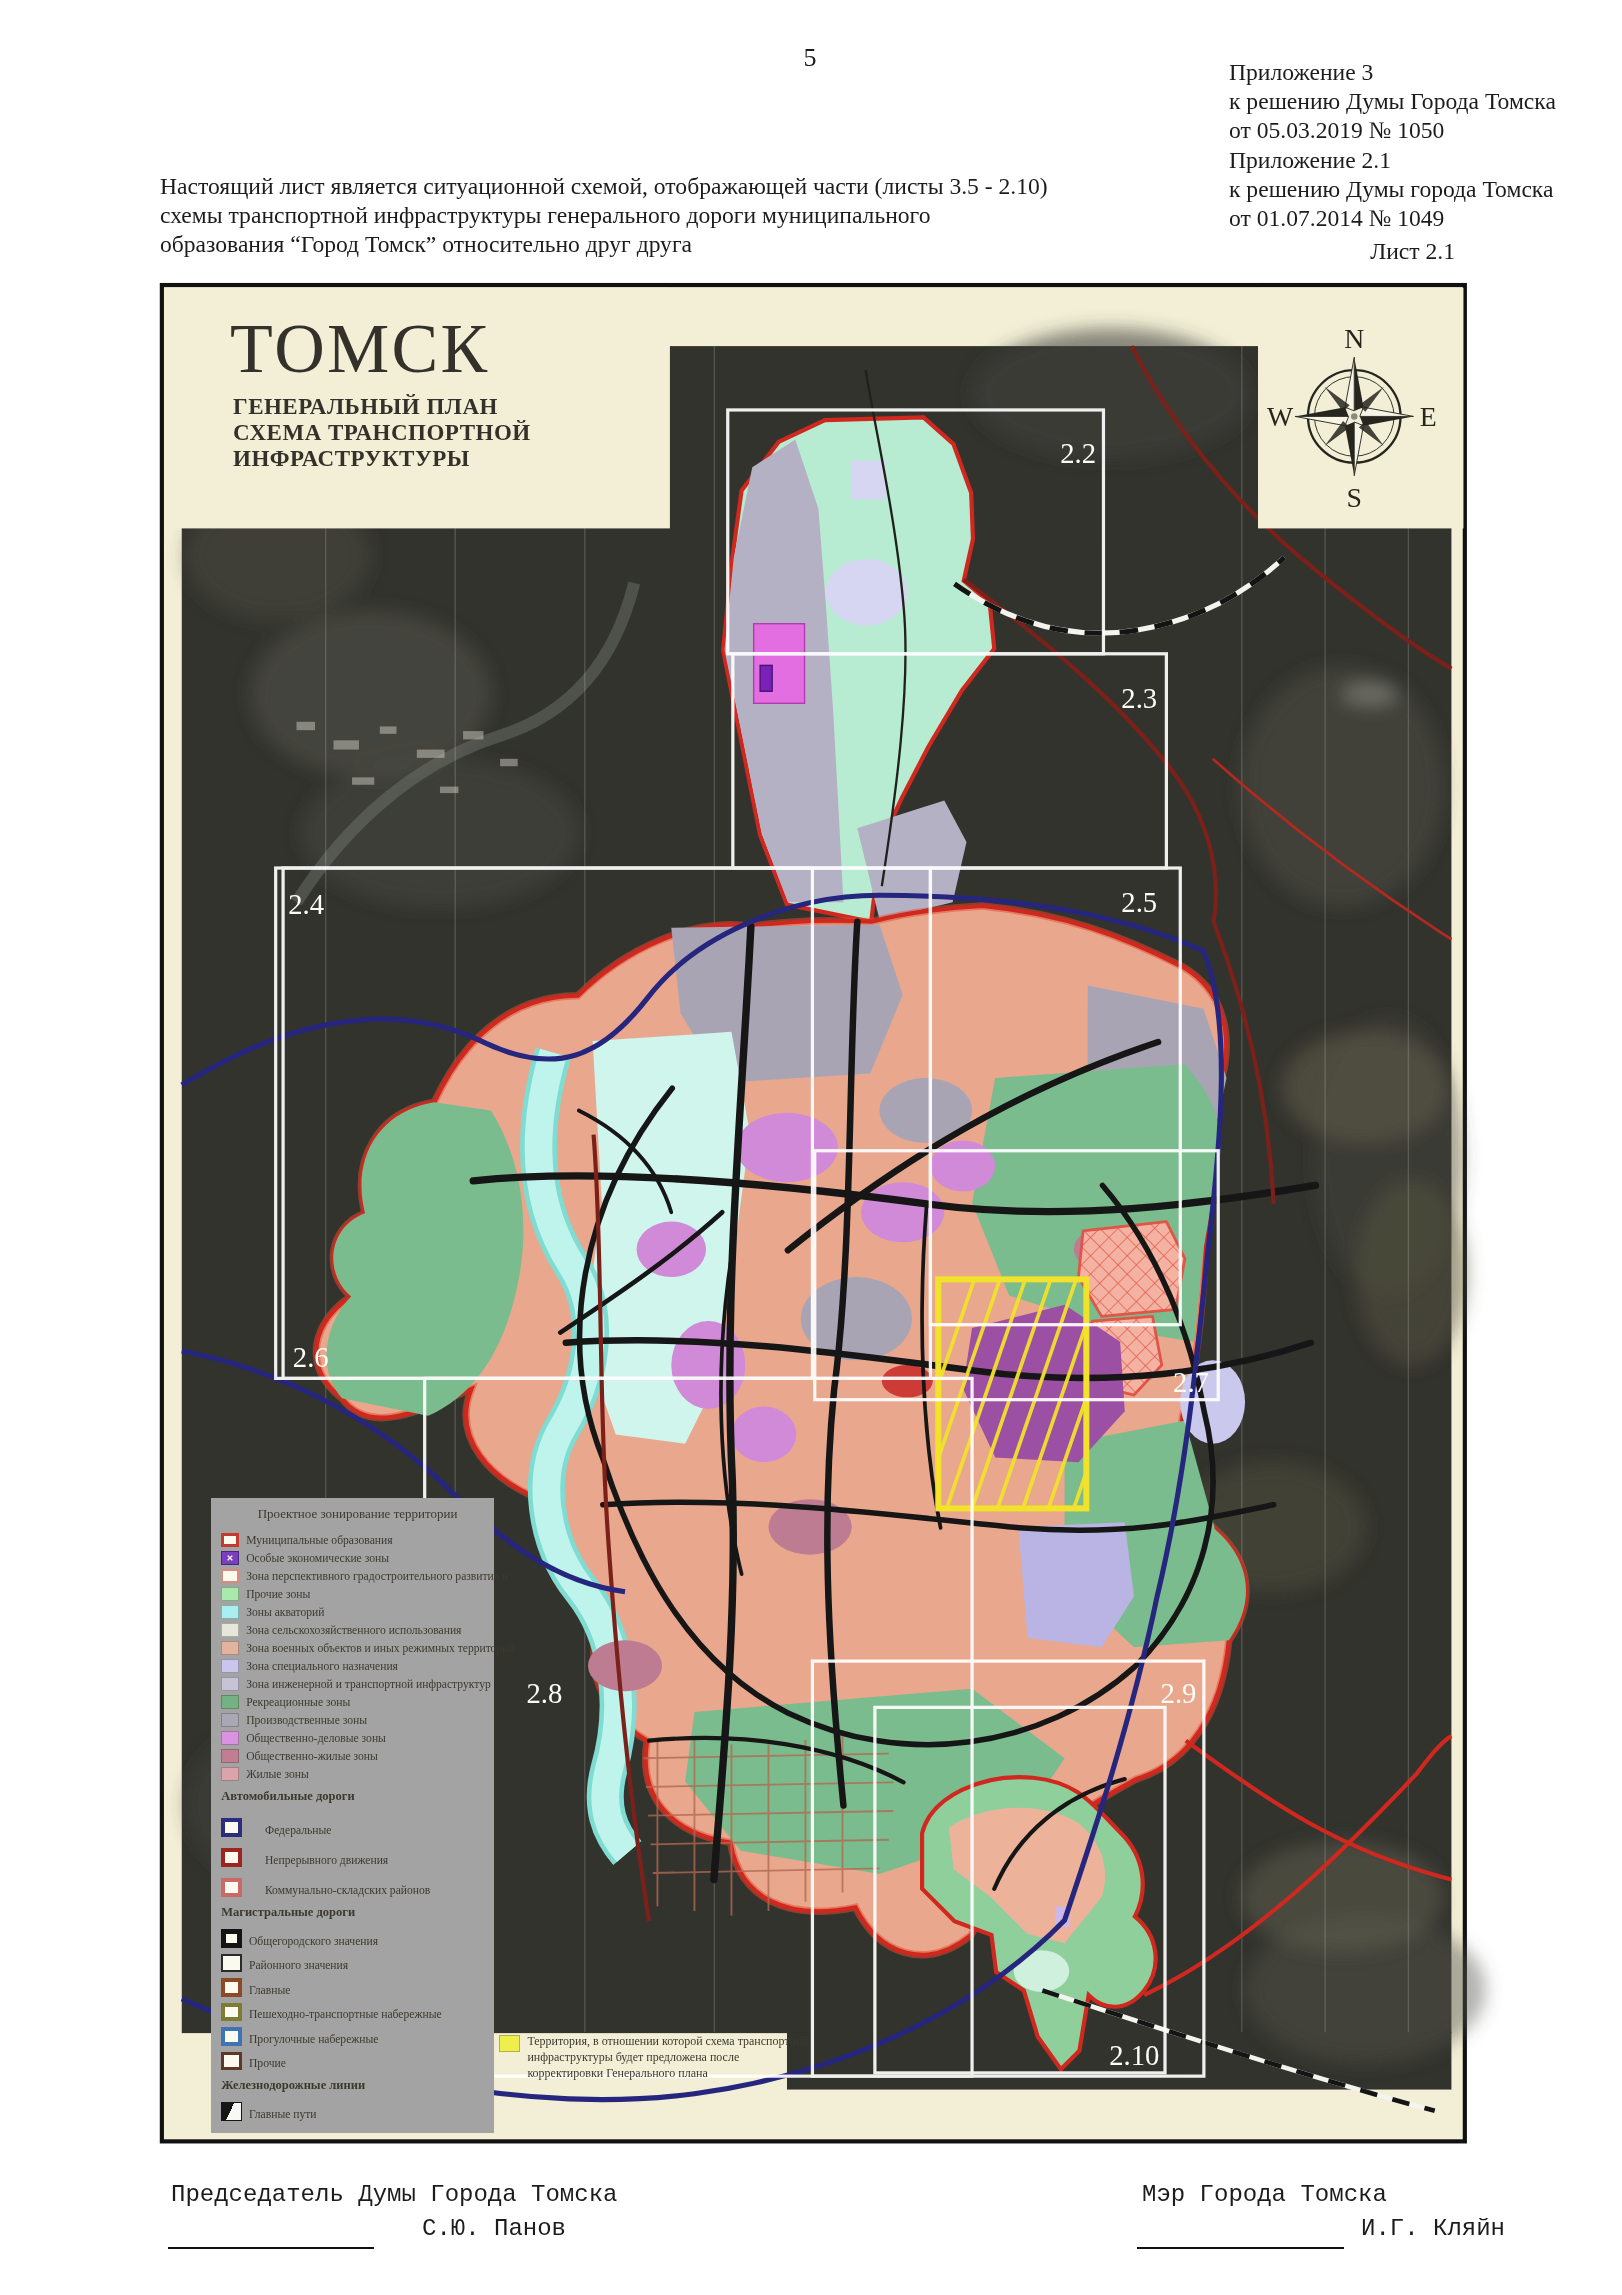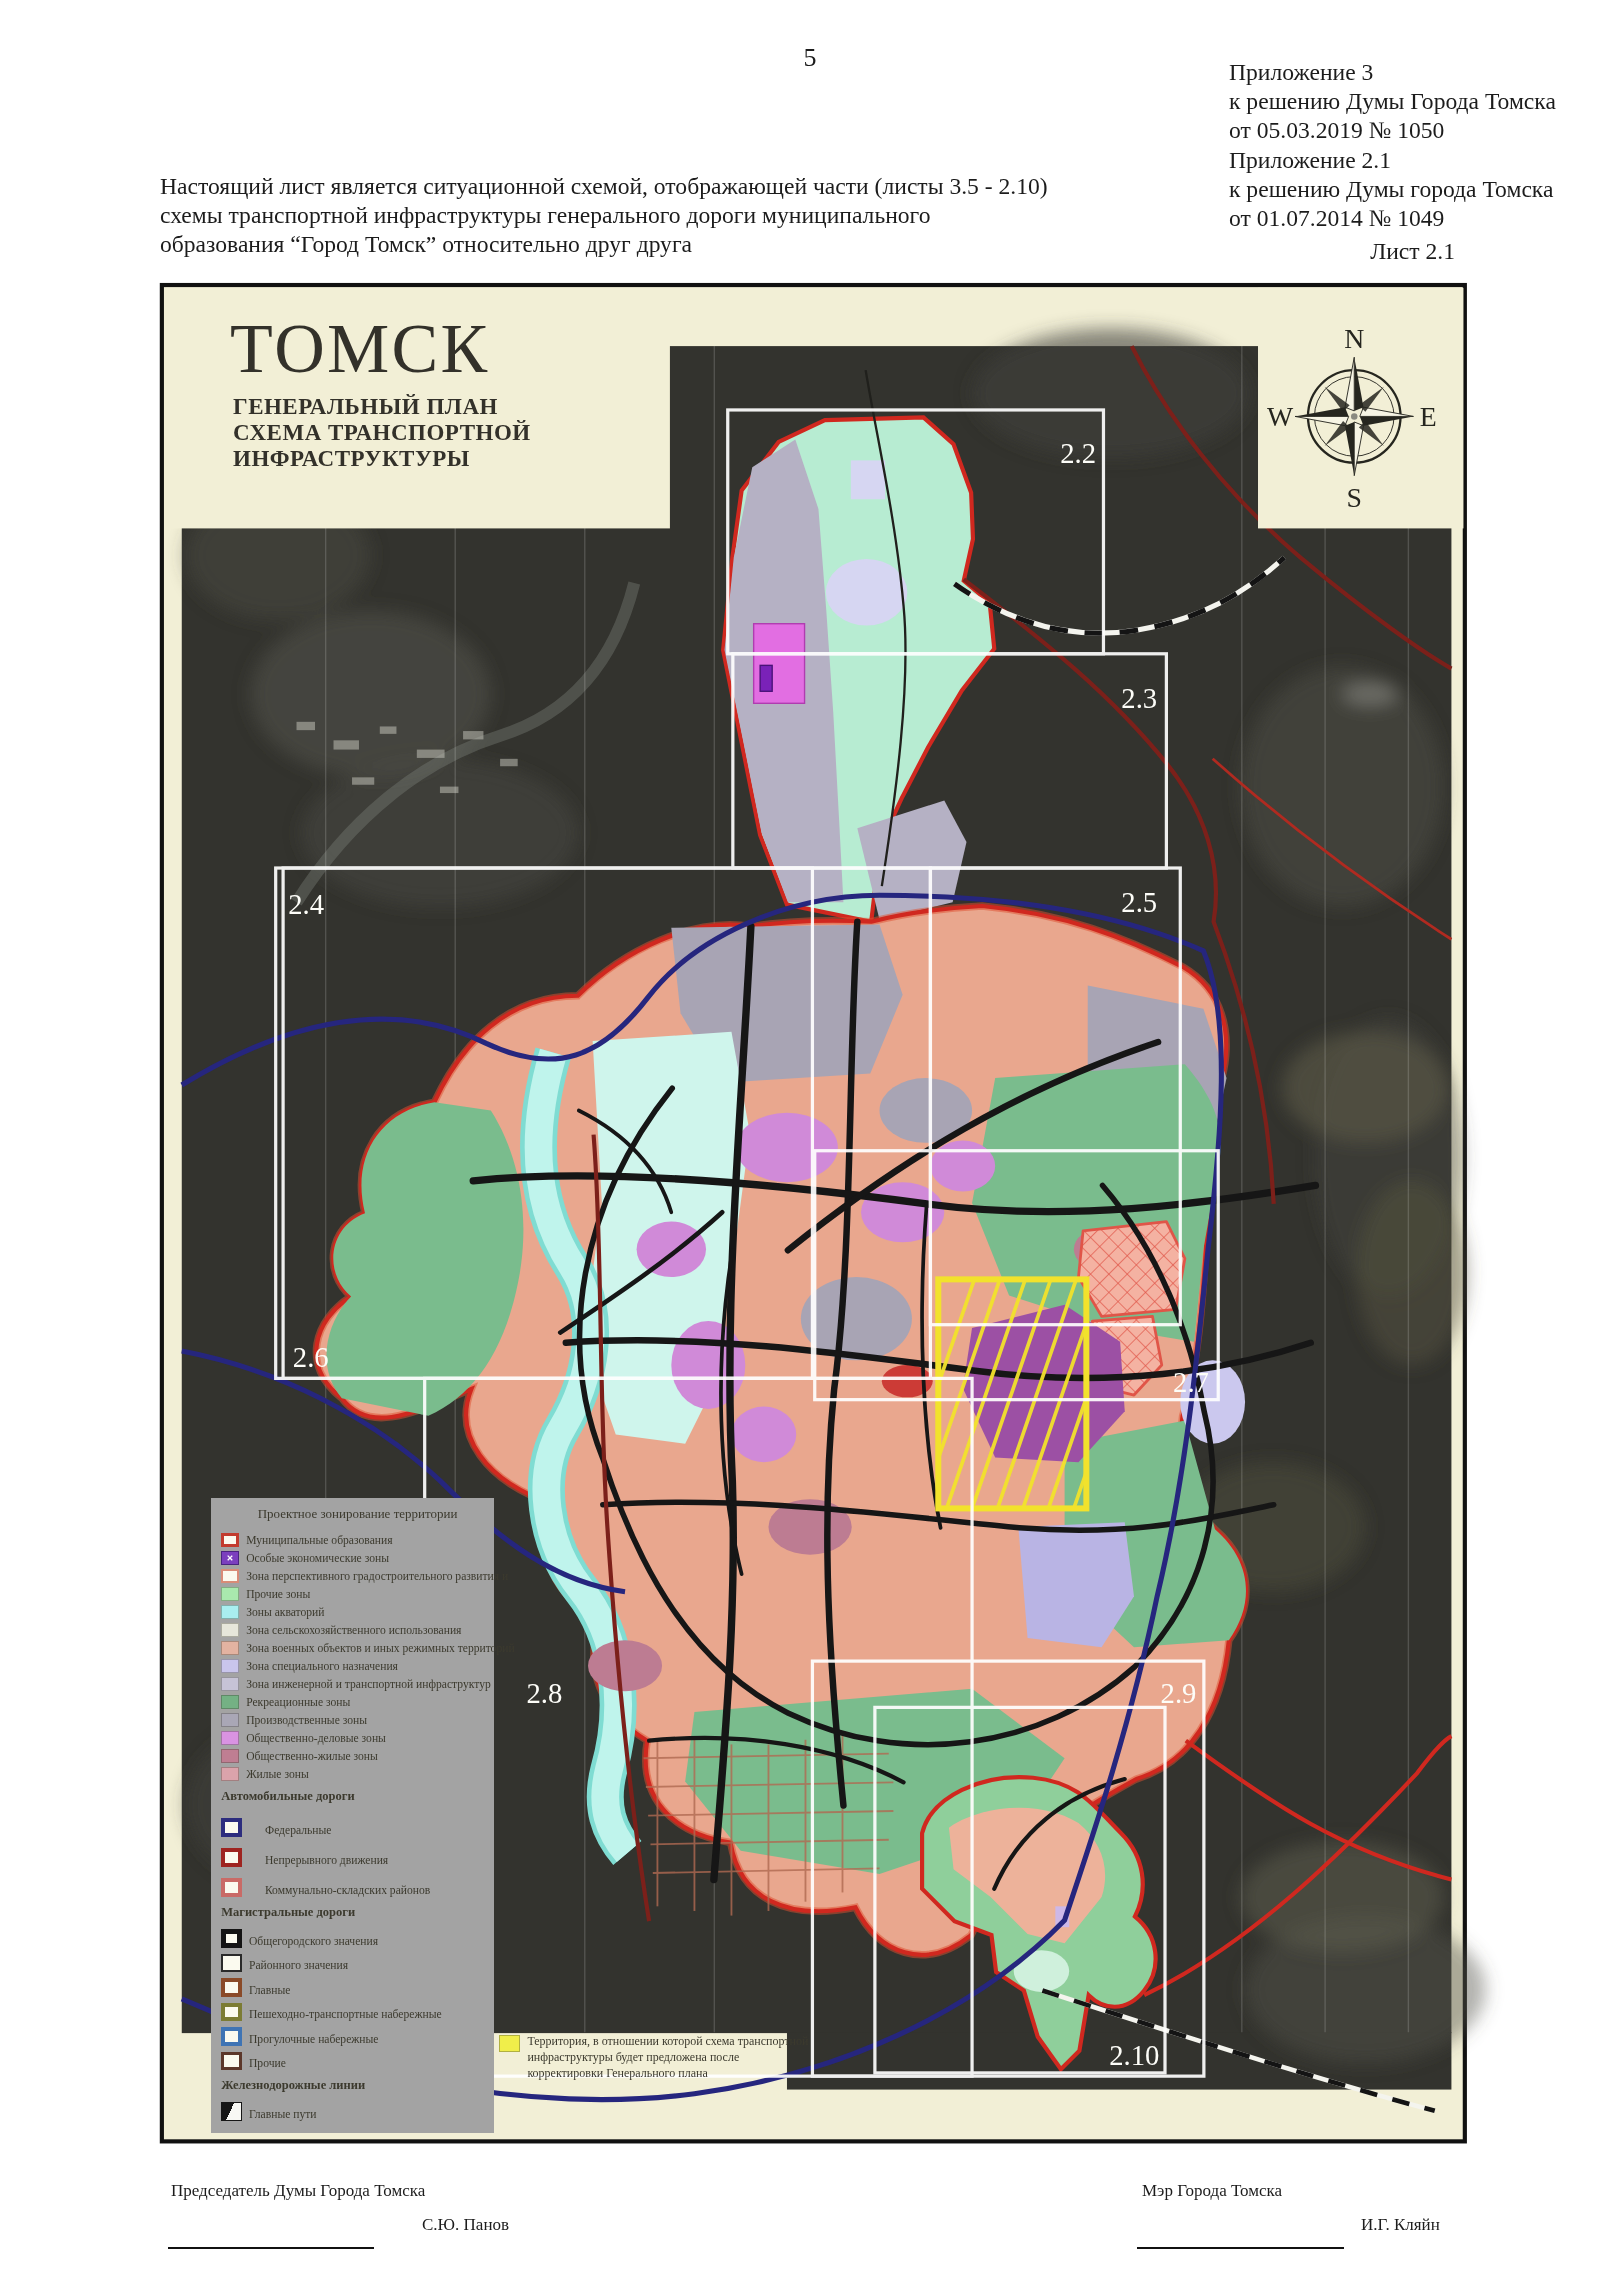--- a/index.html
+++ b/index.html
@@ -26,21 +26,21 @@
   .lrow-lg{height:30px;gap:16px;} .lrow-md{height:24.5px;}
   .sw{flex:0 0 auto;width:17.6px;height:14px;margin-right:7.4px;box-sizing:border-box;
       display:flex;align-items:center;justify-content:center;font-size:8.3px;font-weight:bold;}
   .sw-lg{width:20.4px;height:18.5px;}
   .lhead{font-weight:bold;font-size:12.5px;margin:8.3px 0 2.8px 0;}
   
   .note{left:499px;top:2033px;width:315px;display:flex;align-items:flex-start;
         font-size:12px;line-height:16px;color:#3c3a2e;}
   .note .sw{width:21px;height:16.7px;margin-top:1.9px;}
   
-  .sig{font-size:17px;}
+  .sig{font-size:24px;font-family:Liberation Mono, monospace;}
   .sigline{border-top:2.3px solid #111;height:0;}
 </style>
 </head>
 <body>
 
 <div class="page">
 
   <div class="abs pagenum">5</div>
 
   <div class="abs appx appx1">

